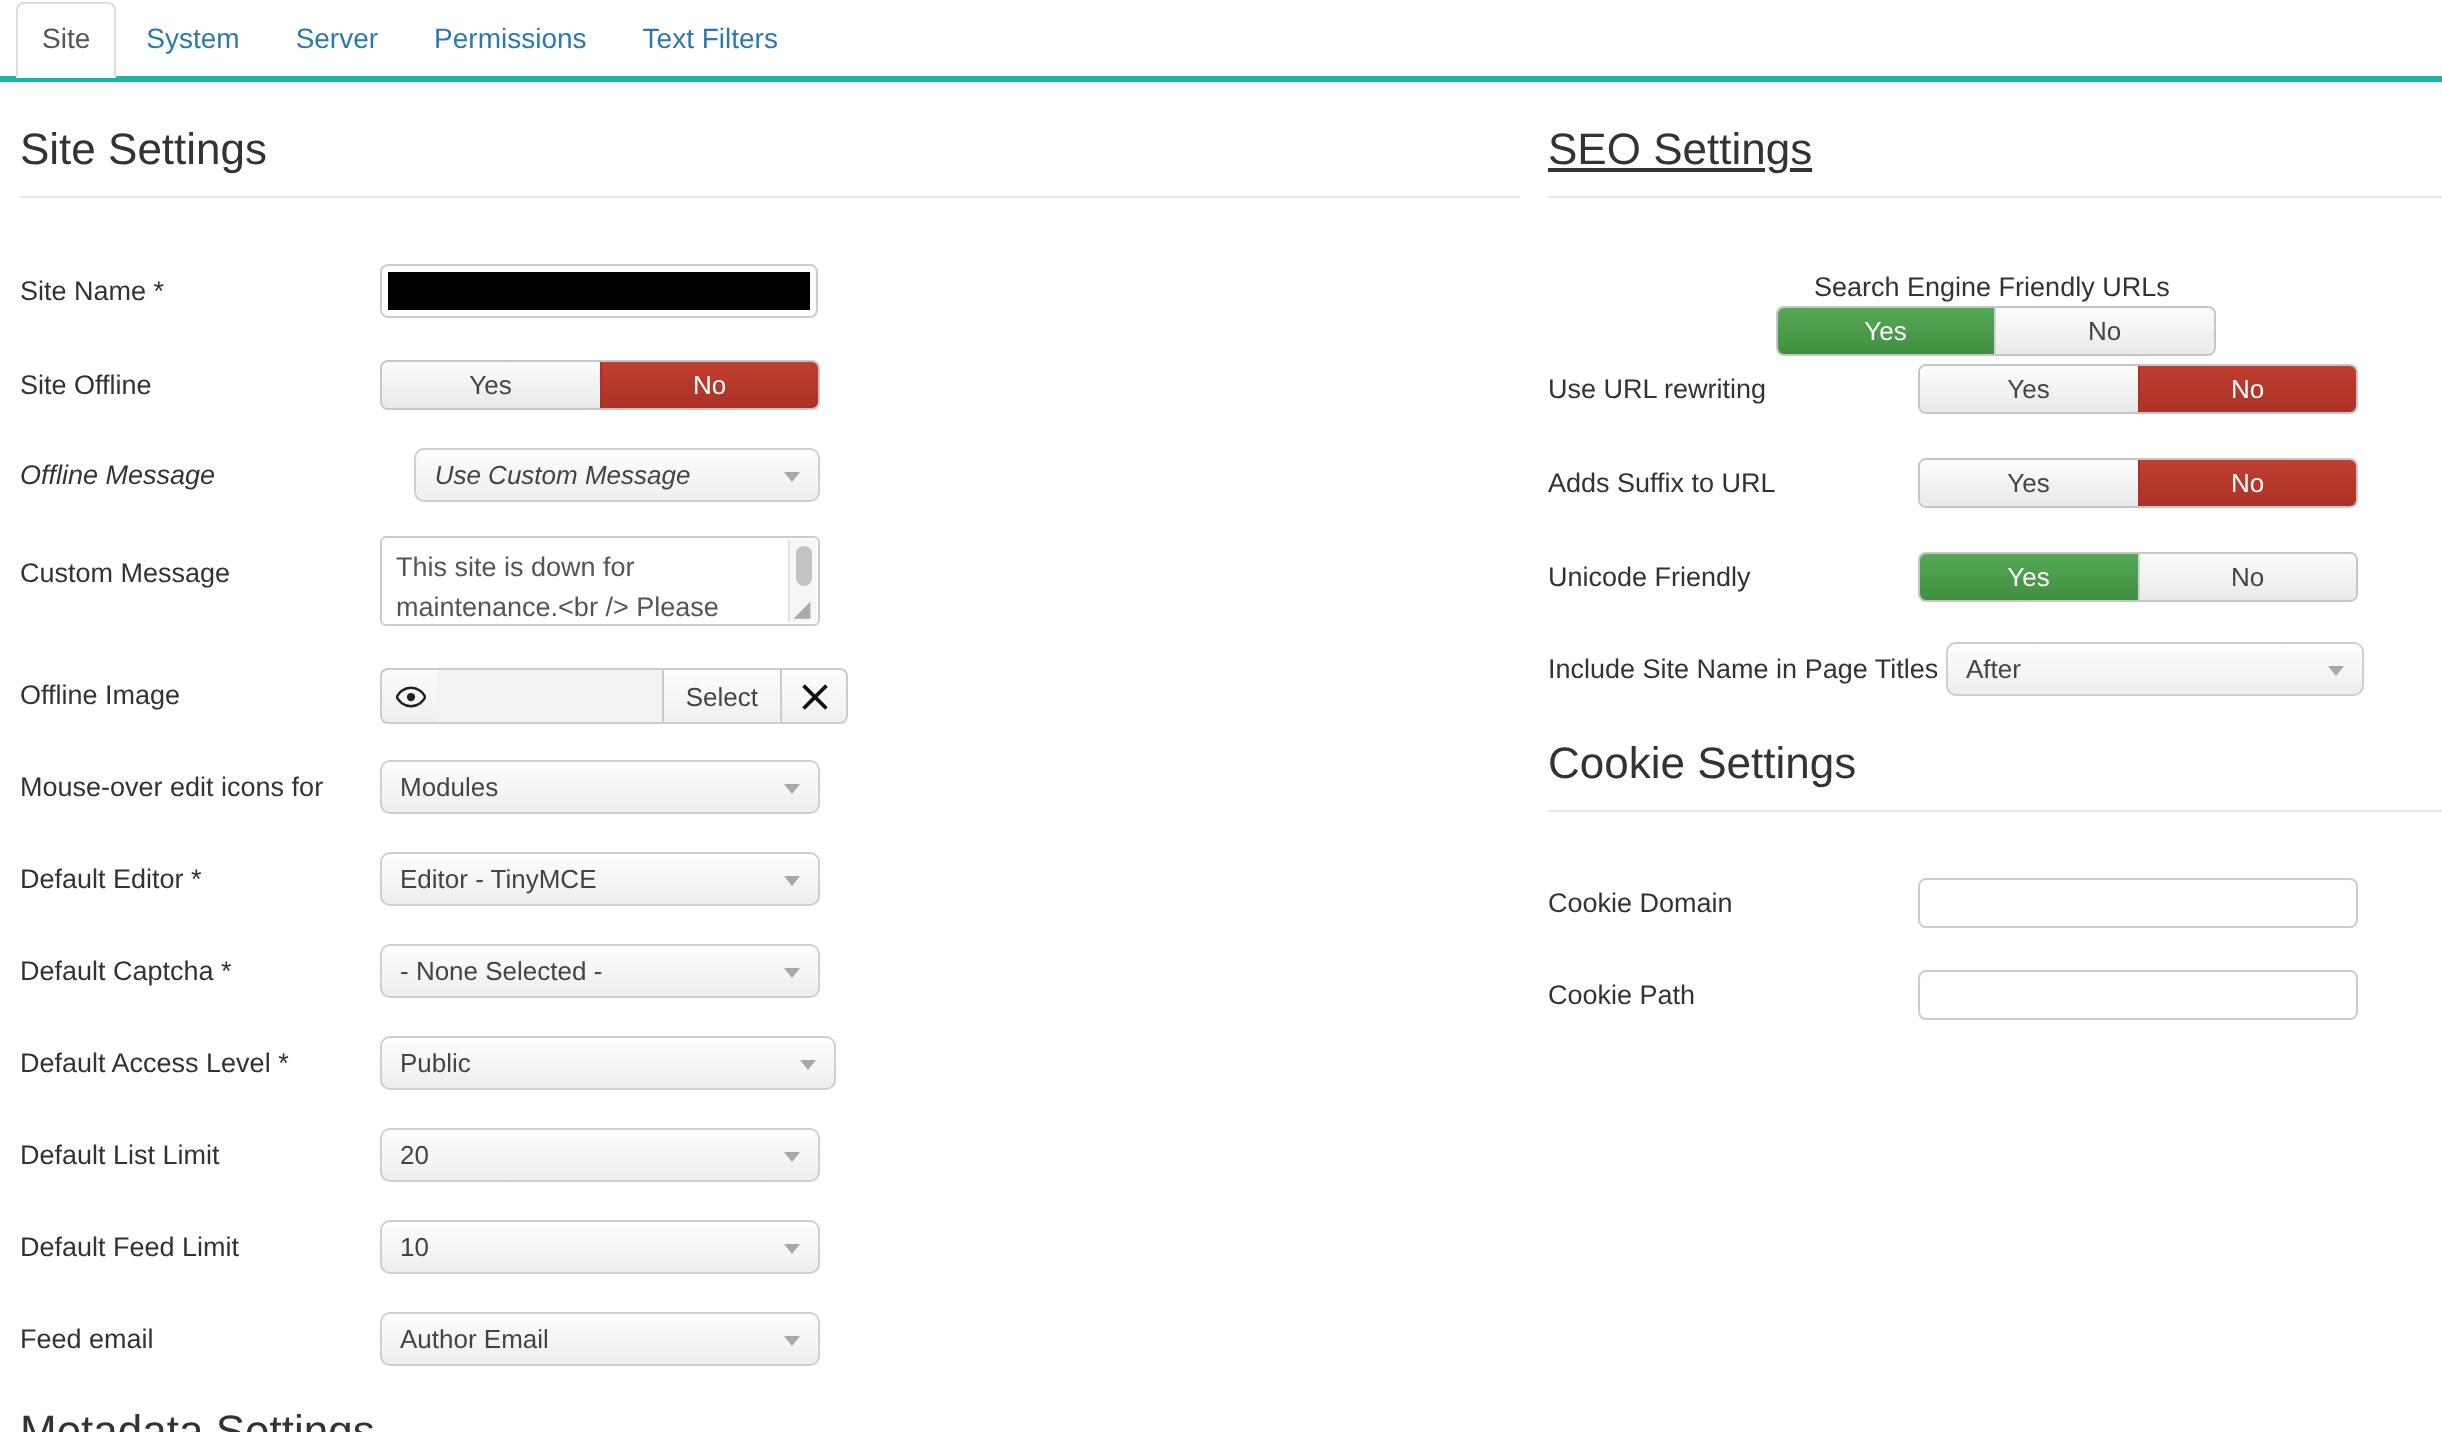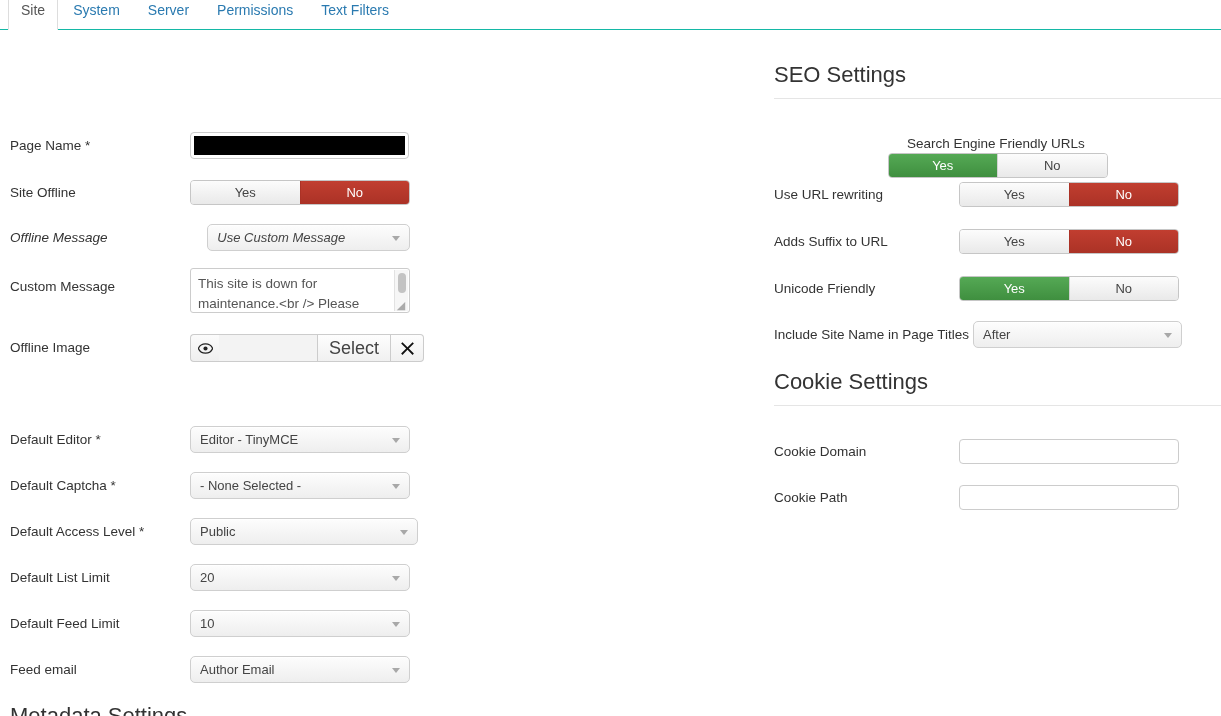--- a/index.html
+++ b/index.html
@@ -8,22 +8,22 @@
     width: 1221px; height: 716px;
     background: #ffffff;
     font-family: "Liberation Sans", sans-serif;
     color: #333333;
     overflow: hidden;
   }
 
   
   .tabbar {
     position: absolute; left: 0; top: 0;
-    width: 1221px; height: 30px;
-    border-bottom: 1px solid #14b8a6;
+    width: 1221px; height: 41px;
+    border-bottom: 3px solid #14b8a6;
     text-align: right;
   }
   .tabs {
     position: absolute; left: 8px; bottom: 0;
     display: flex; align-items: flex-end;
   }
   .tab {
     font-size: 14px;
     color: #2a7ab0;
     padding: 9px 12px 10px 12px;
@@ -218,21 +218,21 @@
     flex: 1 1 auto;
     border: 1px solid #cccccc;
     border-left: none; border-right: none;
     background: #f3f3f3;
   }
   .media .msel {
     border: 1px solid #cccccc;
     background: linear-gradient(#fdfdfd, #f0f0f0);
     display: flex; align-items: center; justify-content: center;
     padding: 0 11px;
-    font-size: 18px;
+    font-size: 13px;
     color: #444444;
     cursor: pointer;
   }
   .media .mclear {
     width: 33px;
     border: 1px solid #cccccc;
     border-left: none;
     border-radius: 0 4px 4px 0;
     background: linear-gradient(#fdfdfd, #f0f0f0);
     display: flex; align-items: center; justify-content: center;
@@ -247,23 +247,26 @@
     <div class="tab active"><span>Site</span></div>
     <div class="tab"><span>System</span></div>
     <div class="tab"><span>Server</span></div>
     <div class="tab"><span>Permissions</span></div>
     <div class="tab"><span>Text Filters</span></div>
   </div>
 </div>
 
 <div class="col-left">
 
+  <div class="section-head" style="position:absolute; left:10px; top:23px; width:750px;">
+    <h2 class="section-title">Site Settings</h2>
+  </div>
 
   <div class="row" style="left:10px; top:91px; width:400px;">
-    <div class="lbl" style="width:180px;">Page Name *</div>
+    <div class="lbl" style="width:180px;">Site Name *</div>
     <div class="txt redacted" style="width:219px; height:27px;">
       <div class="bar"></div>
     </div>
   </div>
 
   <div class="row" style="left:10px; top:139px; width:400px;">
     <div class="lbl" style="width:180px;">Site Offline</div>
     <div class="toggle" style="width:220px;">
       <div class="opt">Yes</div>
       <div class="opt on-no">No</div>
@@ -301,20 +304,27 @@
       <div class="mtext"></div>
       <div class="msel">Select</div>
       <div class="mclear">
         <svg width="15" height="15" viewBox="0 0 16 16" aria-hidden="true">
           <path d="M2.6 1.2 L8 6.6 L13.4 1.2 L14.8 2.6 L9.4 8 L14.8 13.4 L13.4 14.8 L8 9.4 L2.6 14.8 L1.2 13.4 L6.6 8 L1.2 2.6 Z" fill="#111"></path>
         </svg>
       </div>
     </div>
   </div>
 
+  <div class="row" style="left:10px; top:339px; width:410px;">
+    <div class="lbl" style="width:180px;">Mouse-over edit icons for</div>
+    <div class="sel" style="width:220px;">
+      <span>Modules</span>
+      <span class="caret"></span>
+    </div>
+  </div>
 
   <div class="row" style="left:10px; top:431px; width:410px;">
     <div class="lbl" style="width:180px;">Default Captcha *</div>
     <div class="sel" style="width:220px;">
       <span>- None Selected -</span>
       <span class="caret"></span>
     </div>
   </div>
 
   <div class="row" style="left:10px; top:385px; width:410px;">
@@ -356,21 +366,21 @@
       <span class="caret"></span>
     </div>
   </div>
 
   <h2 class="section-title" style="position:absolute; left:10px; top:664px;">Metadata Settings</h2>
 
 </div>
 
 <div class="col-right">
 
-  <div class="section-head" style="position:absolute; left:9px; top:23px; width:447px;">
+  <div class="section-head" style="position:absolute; left:9px; top:23px; width:447px;text-decoration:underline;">
     <h2 class="section-title">SEO Settings</h2>
   </div>
 
   <div class="row" style="left:9px; top:94px; width:447px;flex-direction:column;">
     <div class="lbl" style="width:181px;">Search Engine Friendly URLs</div>
     <div class="toggle" style="width:220px;">
       <div class="opt on-yes">Yes</div>
       <div class="opt">No</div>
     </div>
   </div>

